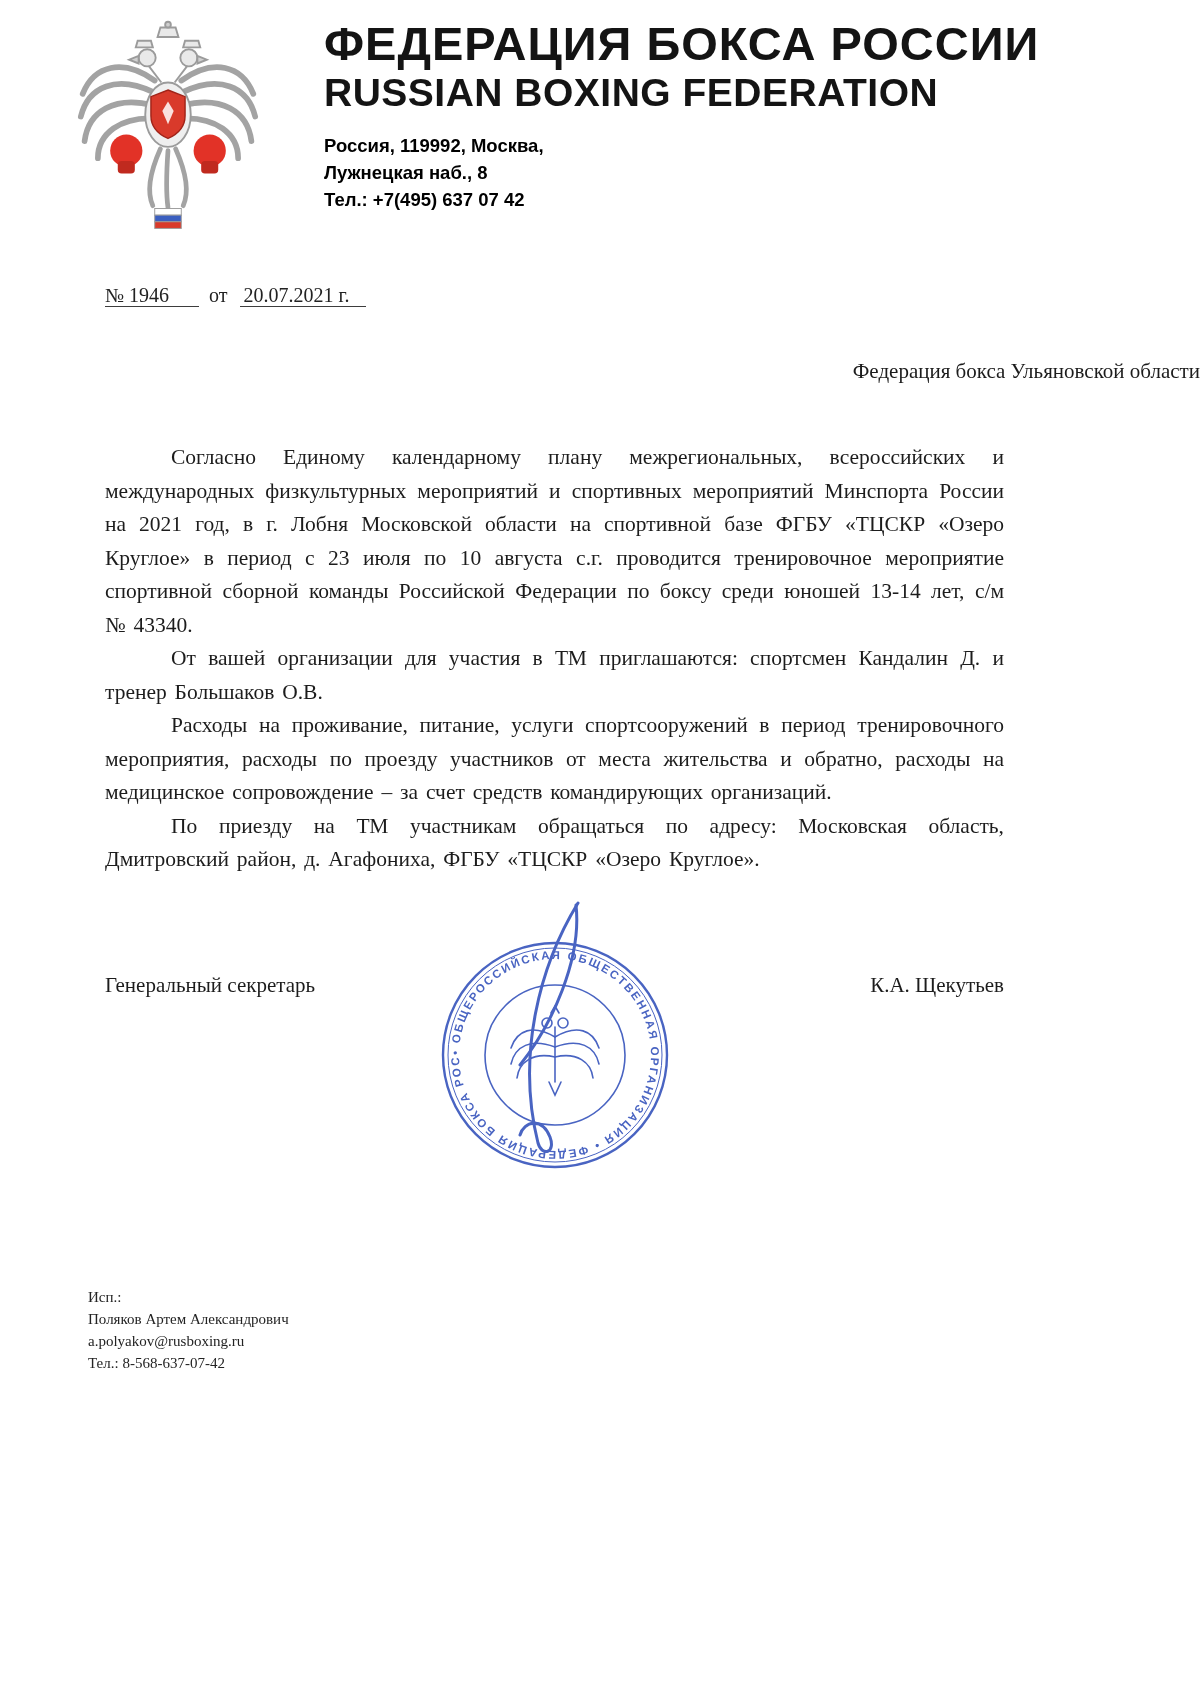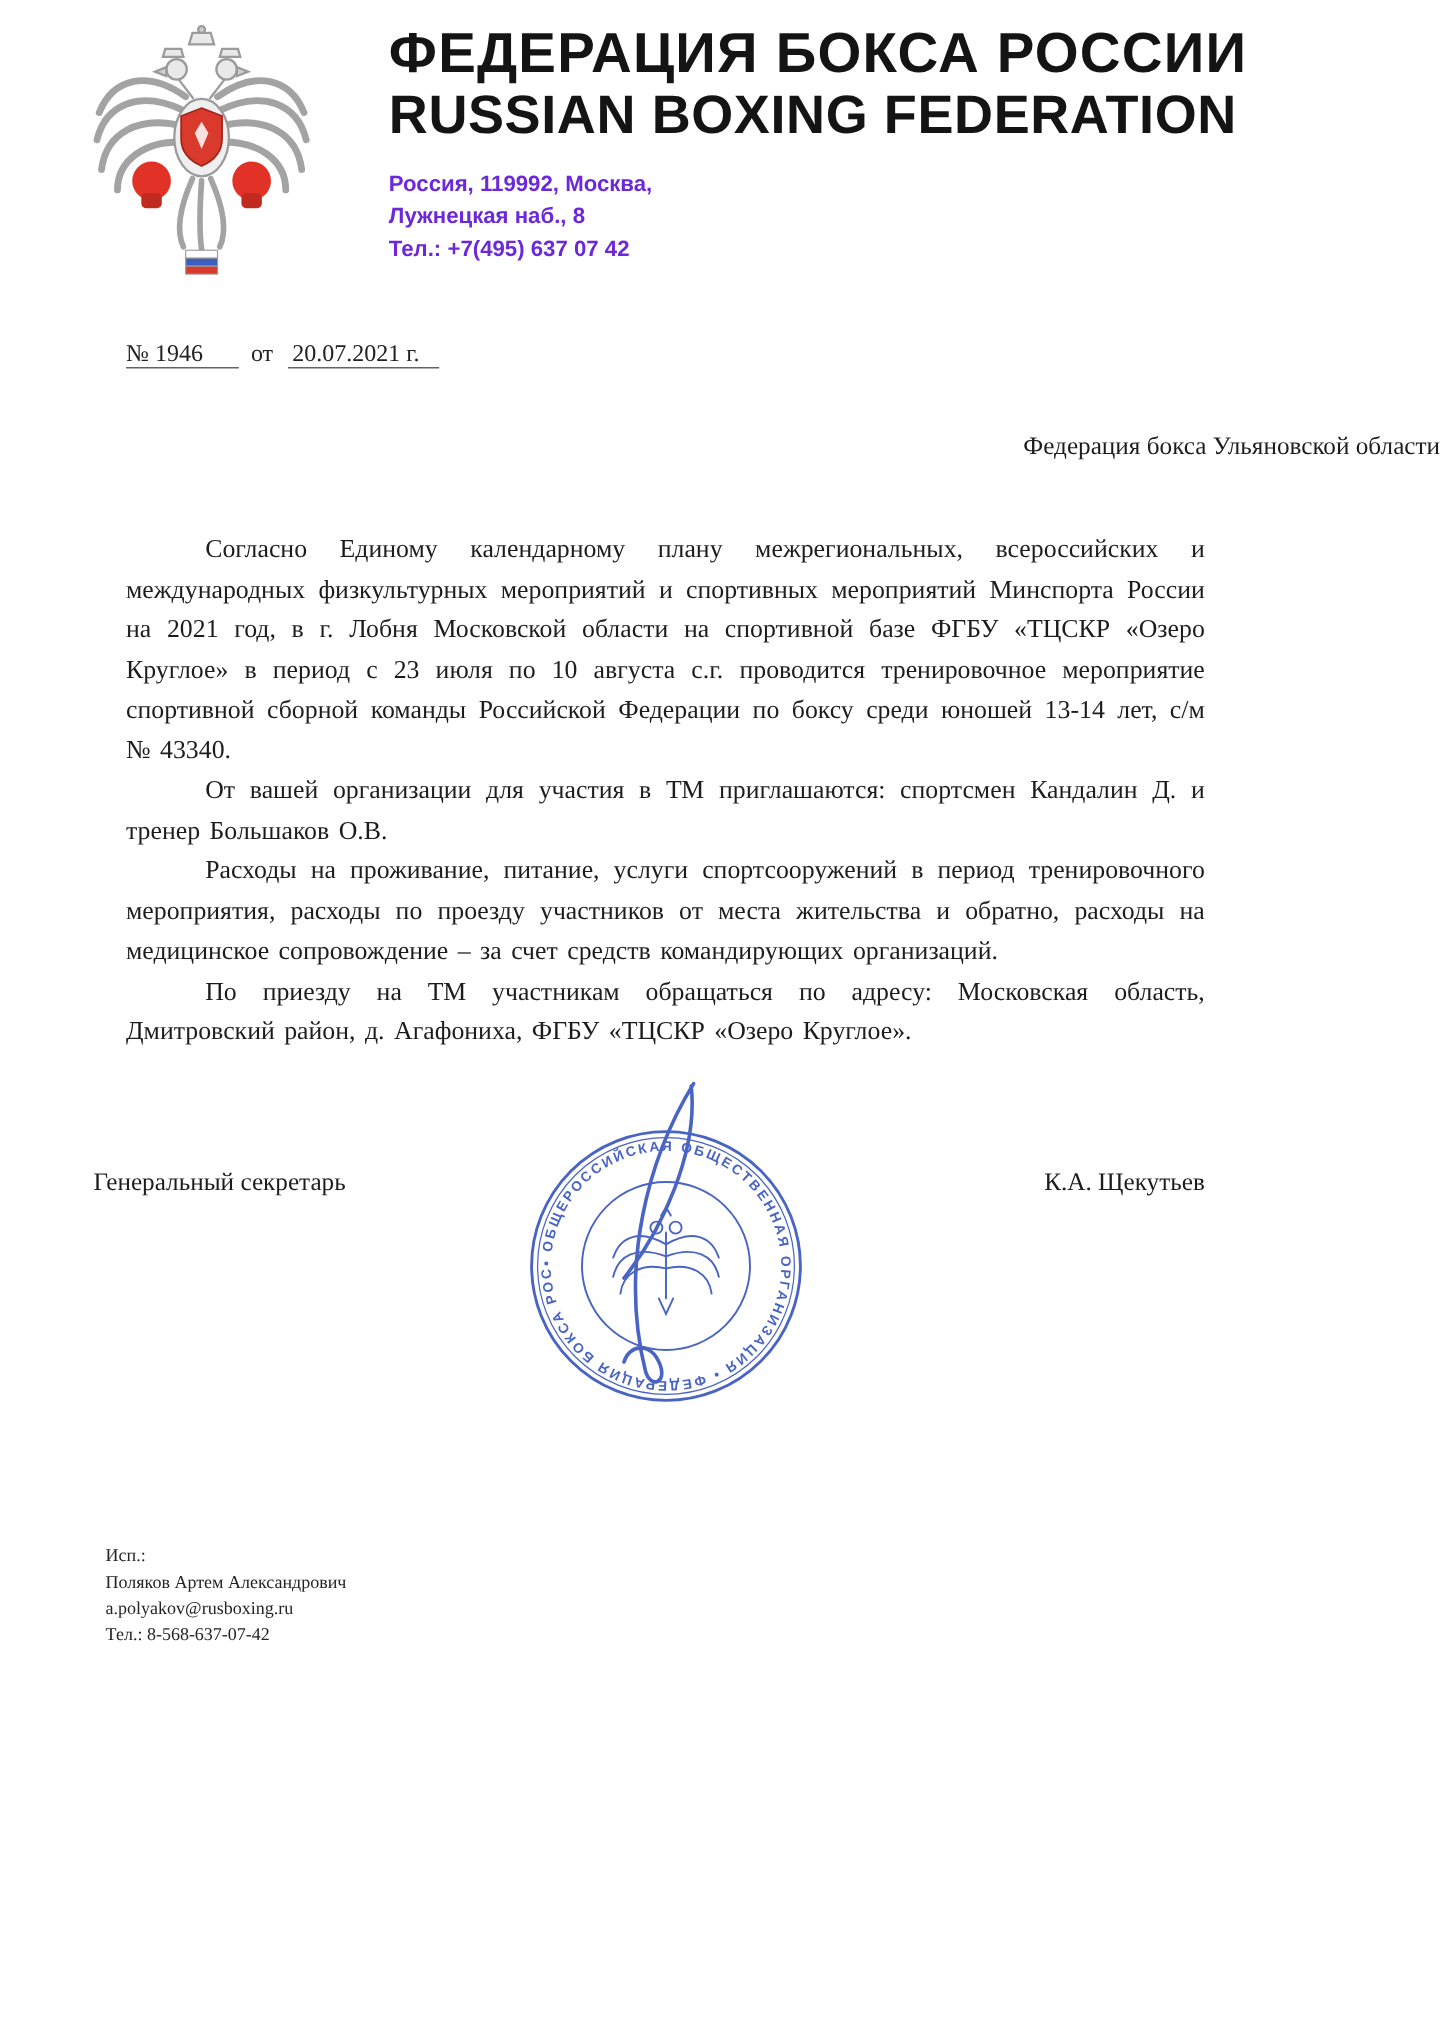--- a/index.html
+++ b/index.html
@@ -10,43 +10,43 @@
     font-family: "Liberation Serif", "DejaVu Serif", serif;
     color: #1c1c1c;
   }
 
   
   .letterhead { display: flex; padding: 18px 70px 0 72px; }
   .emblem { width: 192px; flex: 0 0 192px; }
   .emblem svg { width: 192px; height: 218px; display: block; }
   .head-text { margin-left: 60px; flex: 1; font-family: "Liberation Sans", "DejaVu Sans", sans-serif; }
   .org-ru { font-size: 47px; font-weight: bold; letter-spacing: 1px; color: #141414; line-height: 1.12; white-space: nowrap; }
-  .org-en { font-size: 45px; font-weight: bold; letter-spacing: 0.5px; color: #141414; line-height: 1.12; white-space: nowrap; }
-  .addresses { display: flex; margin-top: 18px; font-weight: bold; font-size: 18.5px; line-height: 27px; color: #6d28d9; }
+  .org-en { font-size: 39px; font-weight: bold; letter-spacing: 0.5px; color: #141414; line-height: 1.12; white-space: nowrap; }
+  .addresses { display: flex; margin-top: 18px; font-weight: bold; font-size: 18.5px; line-height: 27px; color: #000000; }
   .addr-ru { width: 420px; }
 
   
   .meta { margin: 48px 0 0 105px; font-size: 20px; color: #222; }
   .u { border-bottom: 1.6px solid #3d3d3d; }
   .meta .num { padding-right: 30px; }
   .meta .ot { margin: 0 12px 0 10px; }
   .meta .date { padding: 0 16px 0 4px; }
 
   
   .addressee { margin-top: 52px; text-align: right; font-size: 21px; }
 
   
   .letter-body { margin-top: 57px; padding: 0 196px 0 105px; }
   .letter-body p {
     font-size: 21.5px; line-height: 33.5px;
     text-align: justify; text-indent: 66px; word-spacing: 2.5px;
   }
 
   
-  .sig-row { display: flex; justify-content: space-between; padding: 0 196px 0 78px; margin-top: 96px; font-size: 21px; }
+  .sig-row { display: flex; justify-content: space-between; padding: 0 196px 0 105px; margin-top: 96px; font-size: 21px; }
 
   
   .stamp { position: absolute; left: 420px; top: 895px; width: 270px; height: 310px; pointer-events: none; }
   .stamp svg { width: 270px; height: 310px; display: block; opacity: 0.92; }
 
   
   .executor { position: absolute; left: 88px; top: 1286px; font-size: 15px; line-height: 22px; color: #232323; }
 </style>
 </head>
 <body>

